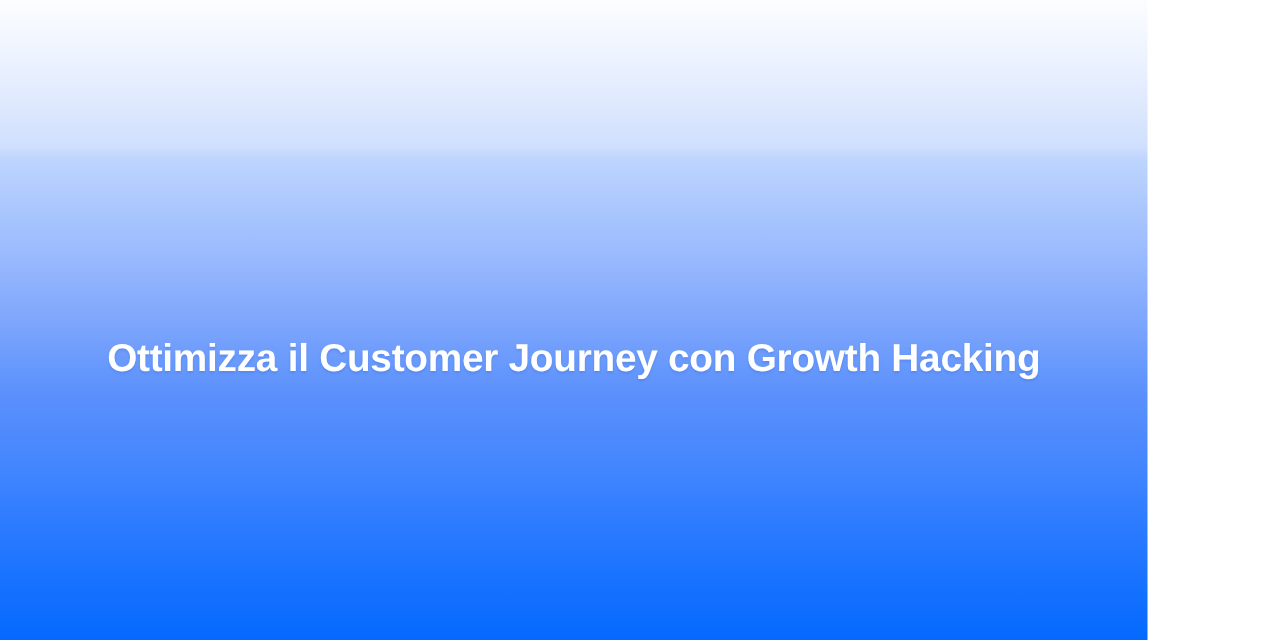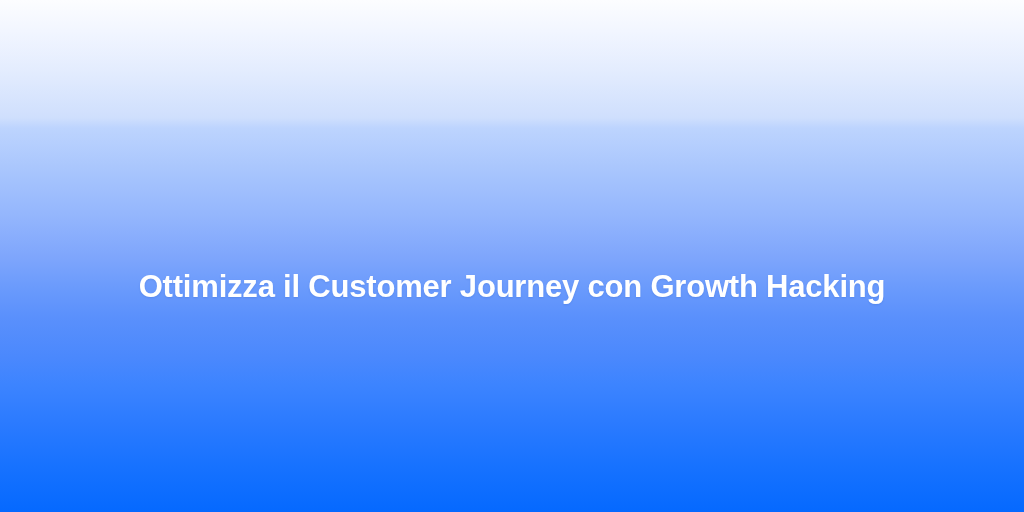--- a/index.html
+++ b/index.html
@@ -11,21 +11,21 @@
     overflow: hidden;
   }
 
   body {
     font-family: "Liberation Sans", sans-serif;
     background: #ffffff;
   }
 
   .hero-banner {
     position: relative;
-    width: 1024px;
+    width: 918px;
     height: 512px;
     box-sizing: border-box;
     display: flex;
     align-items: center;
     justify-content: center;
     
     background: linear-gradient(
       180deg,
       #fcfdff   0%,
       #f2f6ff   6%,

